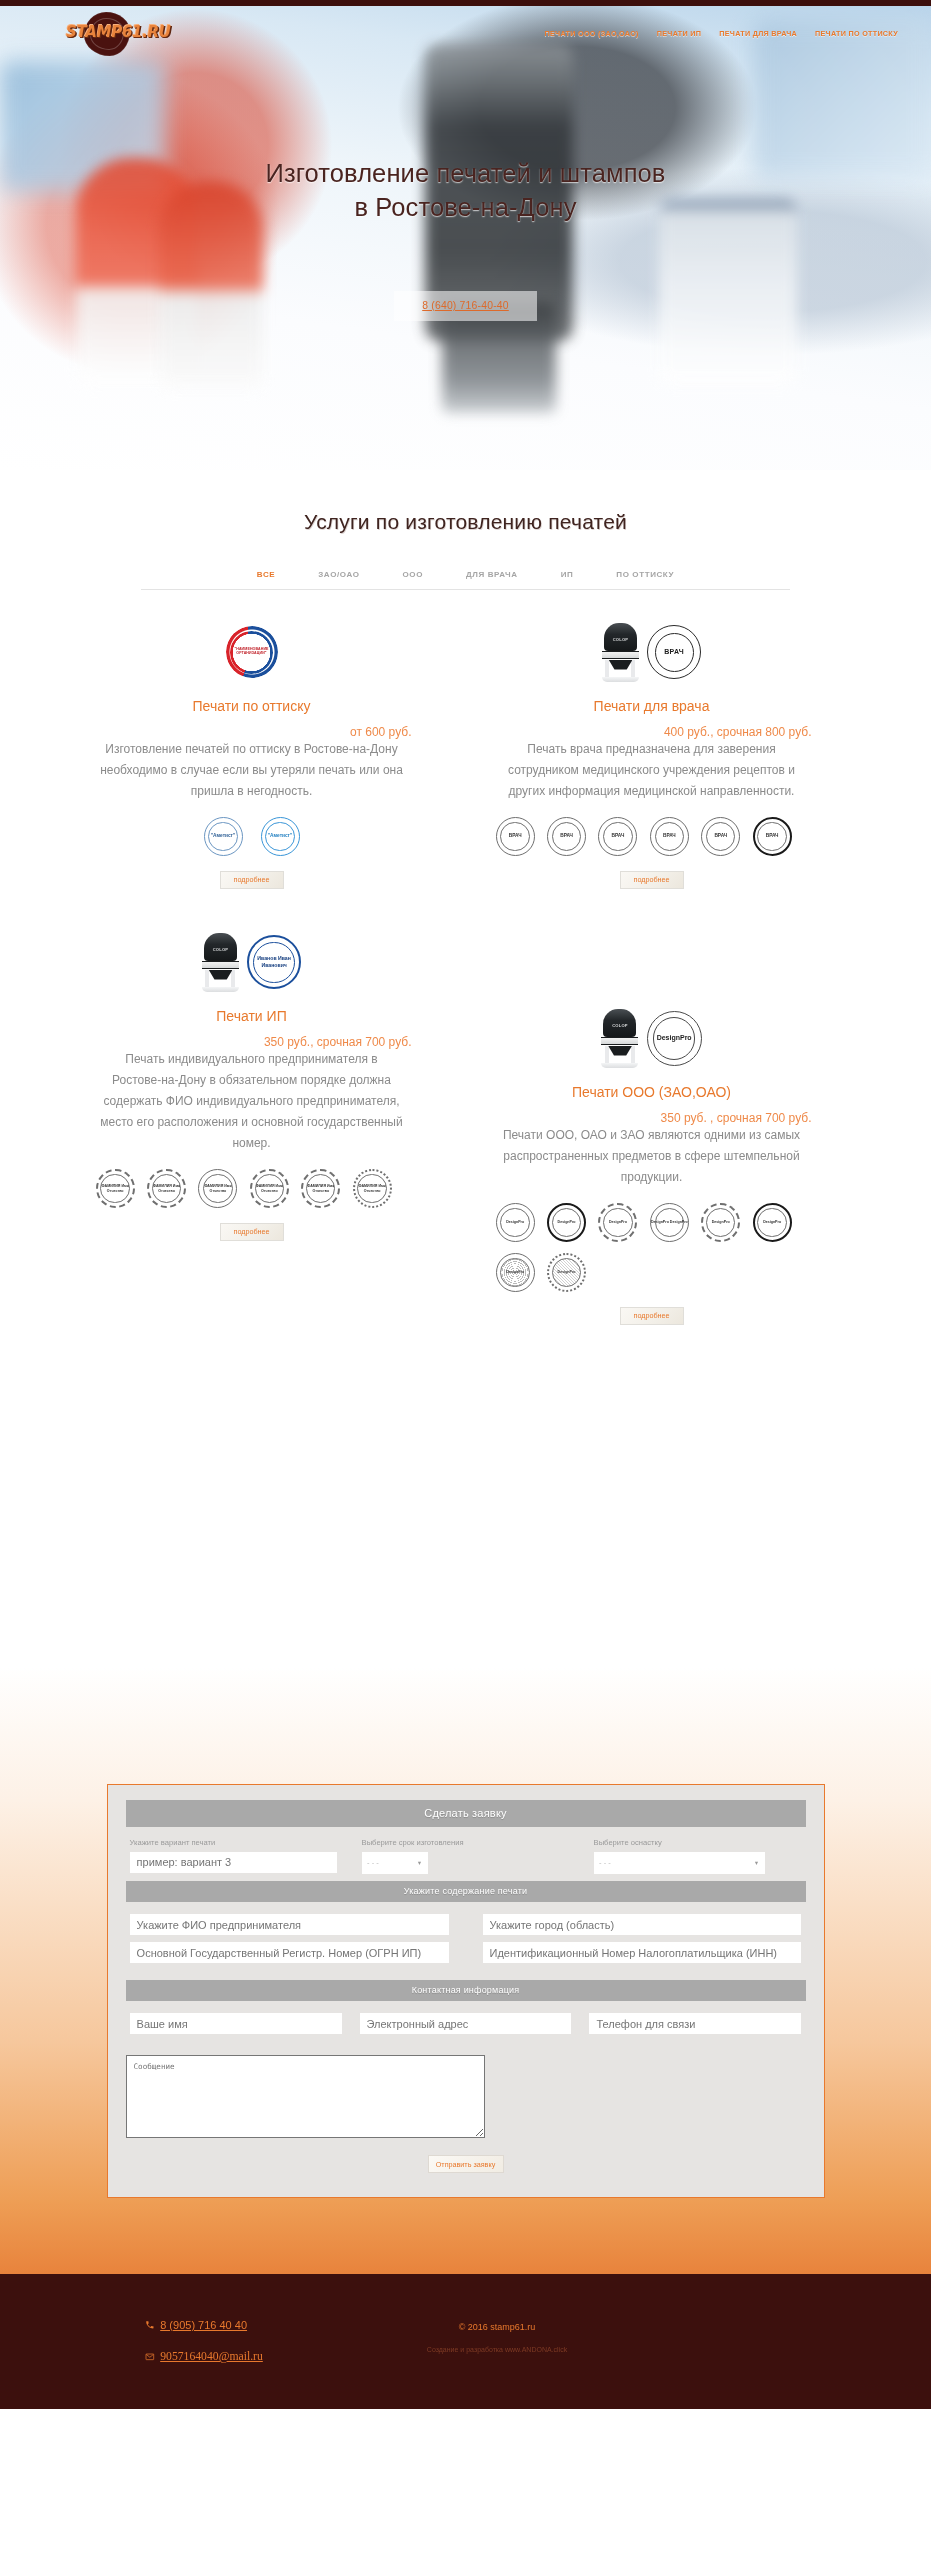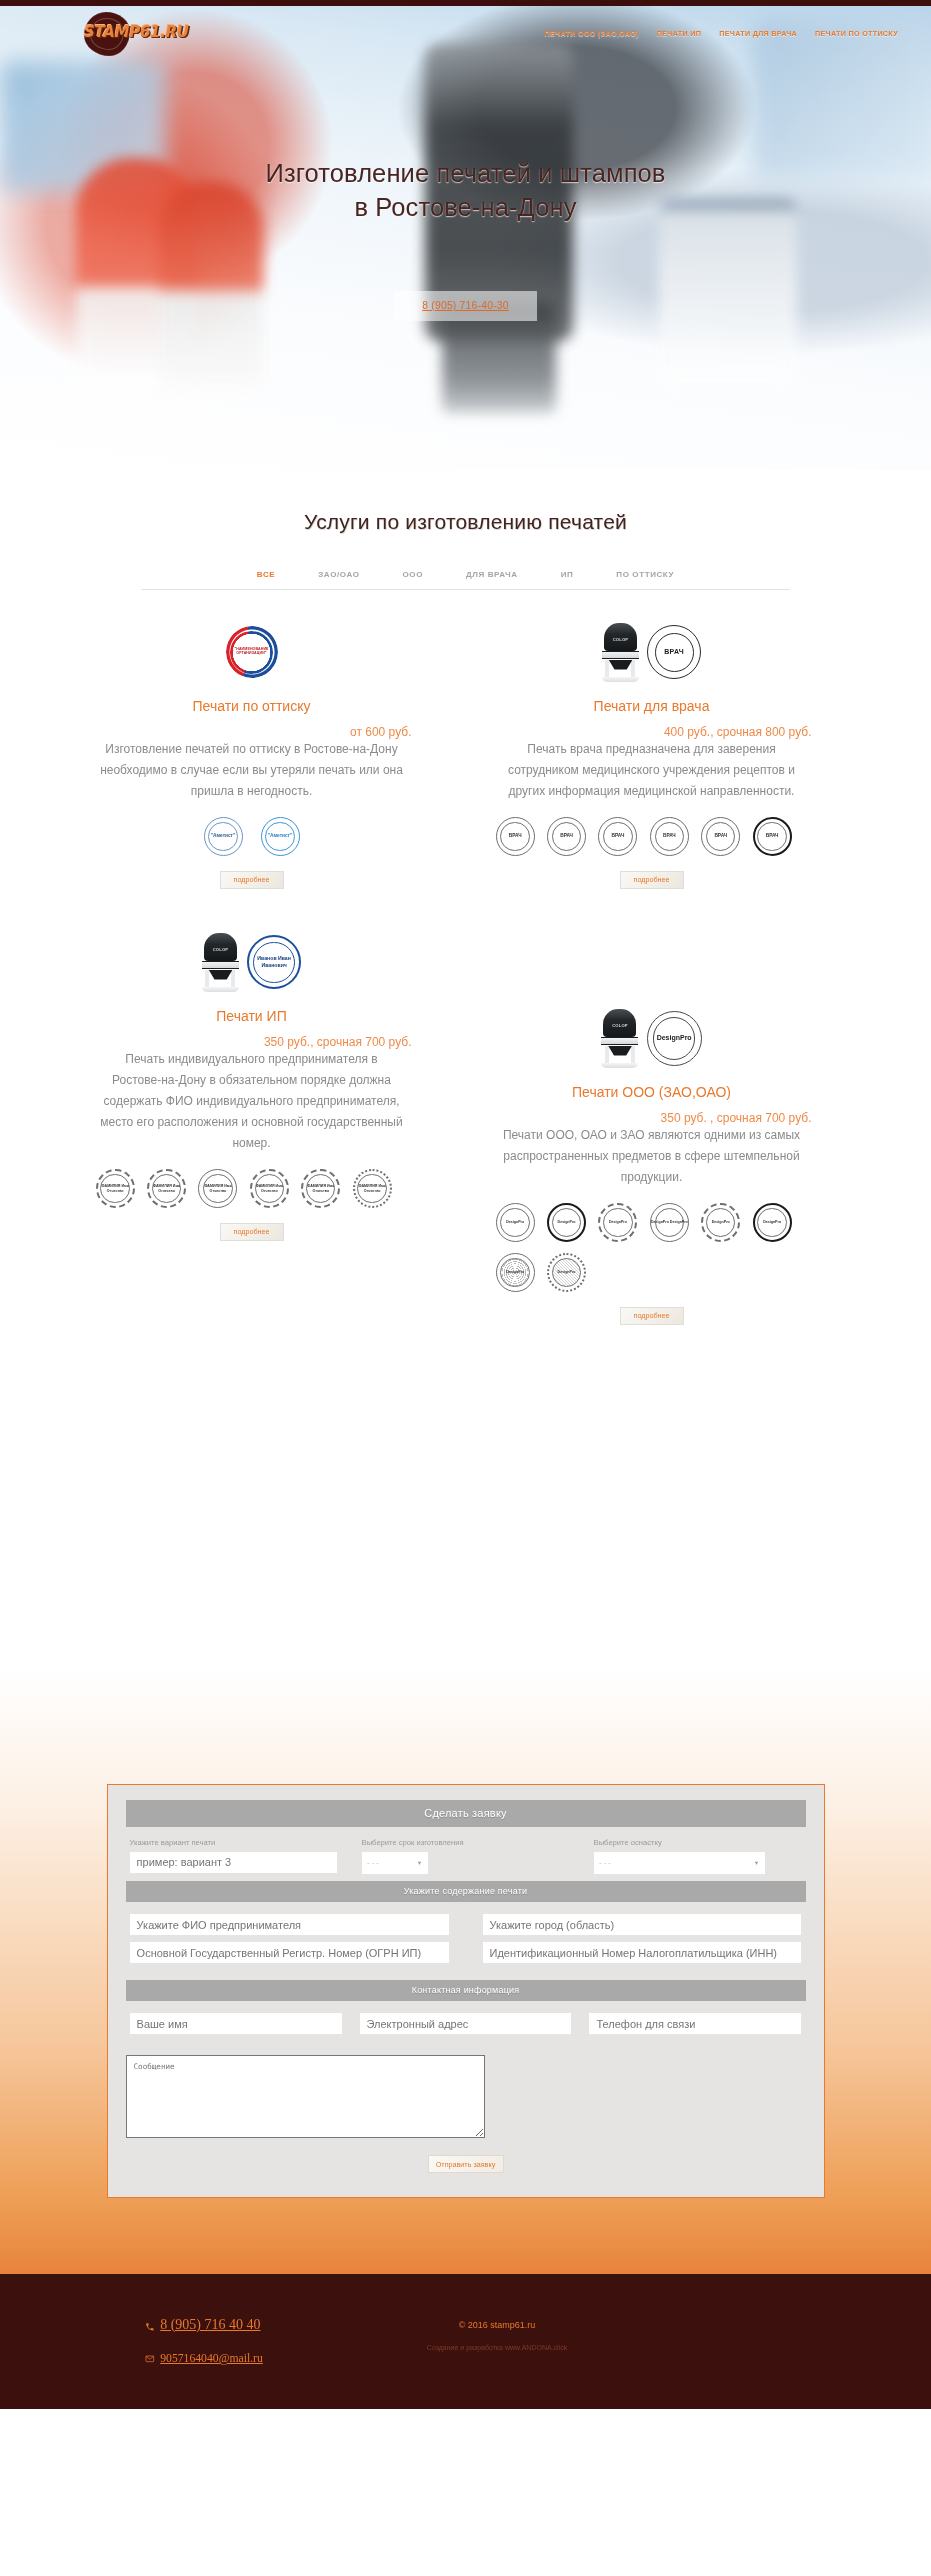--- a/index.html
+++ b/index.html
@@ -65,21 +65,21 @@
     background:#4a120f;
     border-radius: 48% 52% 44% 56% / 52% 44% 56% 48%;
     box-shadow: inset 0 0 0 0.7px rgba(255,255,255,.08);
   }
   .logo-blob:after{
     content:""; position:absolute; left:6.2px; top:6.2px; right:6.2px; bottom:6.2px;
     border:0.7px solid rgba(255,255,255,.22);
     border-radius: 48% 52% 44% 56% / 52% 44% 56% 48%;
   }
   .logo-text {
-    position:absolute; left:18px; top:15px;
+    position:absolute; left:0px; top:15px;
     font-family: "DejaVu Sans", sans-serif;
     font-weight: 700; font-style: italic;
     font-size: 15px; letter-spacing:-0.3px;
     color:#e8833c;
     text-shadow: 0.7px 0.7px 0 #6a2a10, 1.4px 1.4px 0 #5a2410, -0.7px -0.7px 0 #f7b07c;
     white-space: nowrap;
   }
   .nav {
     margin-left:auto;
     display:flex; gap:18px; align-items:center;
@@ -353,21 +353,21 @@
   
   .footer {
     background:#3c100d;
     height: 135px;
     display:flex; align-items:center;
     padding-left: 0;
   }
   .f-inner { width:759px; margin:0 auto; display:flex; align-items:flex-start; }
   .f-left { width: 297px; padding-left: 59px; }
   .f-line { display:flex; align-items:center; gap:5.5px; color:#e8792d; }
-  .f-phone { font-family:Liberation Serif, serif; font-size:14px; }
+  .f-phone { font-family:Liberation Sans, sans-serif; font-size:11px; }
   .f-mail { font-family:"Liberation Serif", serif; font-size:11.7px; margin-top: 19.3px; }
   .f-right { padding-top: 2.8px; text-align:center; width: 228px;}
   .f-copy { color:#e8792d; font-size:9px; }
   .f-dev { color:#7e3a24; font-size:7px; margin-top: 14px; }
   .ico { width:9.7px;height:9.7px; display:inline-block; }
 </style>
 </head>
 <body>
 
 <div class="topbar"></div>
@@ -396,21 +396,21 @@
       <a href="#">ПЕЧАТИ ПО ОТТИСКУ</a>
     </nav>
   </div>
 
   <div class="hero-center">
     <div class="hero-title">
       <div>Изготовление печатей и штампов</div>
       <div>в Ростове-на-Дону</div>
     </div>
     <div class="hero-phone-wrap">
-      <a class="hero-phone" href="#">8 (905) 716-40-30</a>
+      <a class="hero-phone" href="#">8 (640) 716-40-40</a>
     </div>
   </div>
 </section>
 
 <section class="services">
   <h2 class="sec-title">Услуги по изготовлению печатей</h2>
 
   <div class="tabs">
     <div class="tab active">ВСЕ</div>
     <div class="tab">ЗАО/ОАО</div>

